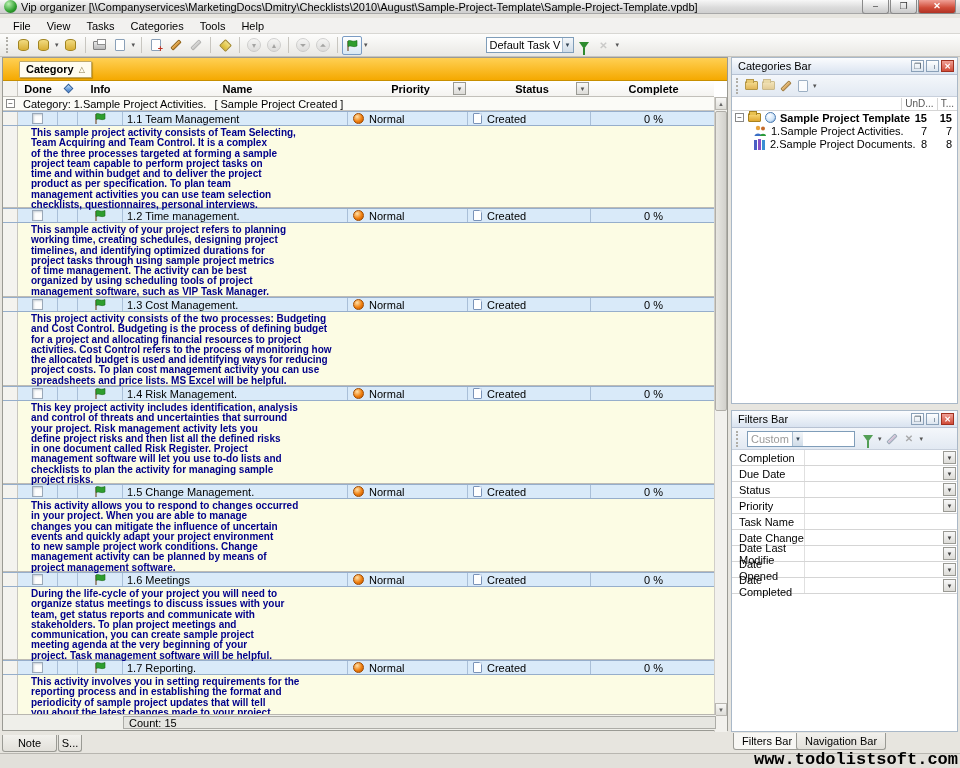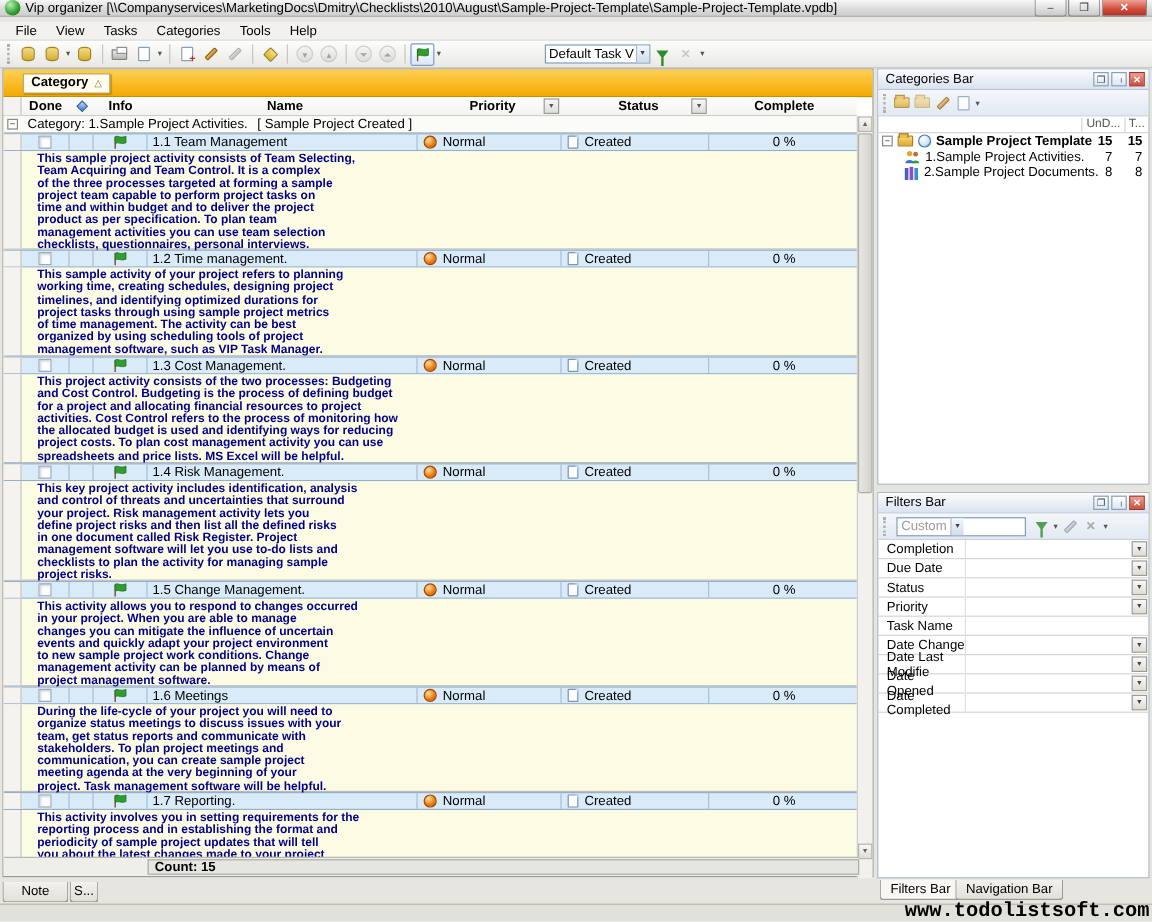--- a/index.html
+++ b/index.html
@@ -38,21 +38,21 @@
   .ic-pencil { width:12px; height:4px; background:linear-gradient(#F2C060,#D08020); border:1px solid #906010; transform:rotate(-45deg); border-radius:1px; }
   .ic-tag { width:9px; height:9px; background:linear-gradient(#F2E080,#D8B830); border:1px solid #A08420; transform:rotate(45deg); border-radius:1px; }
   .ic-circ { width:14px; height:14px; border-radius:50%; background:linear-gradient(#EAF2FA,#B8CCE0); border:1px solid #8AA4C0; font-size:8px; color:#446; text-align:center; line-height:13px; }
   .flagbox { border:1px solid #7A9CC4; background:linear-gradient(#FFFFFF,#D8E8F4); border-radius:2px; }
   .ic-funnel { width:0; height:0; border-left:5px solid transparent; border-right:5px solid transparent; border-top:7px solid #2E8B2E; position:relative; }
   .ic-funnel:after { content:""; position:absolute; left:-1px; top:-1px; width:2px; height:7px; background:#2E8B2E; }
   .ic-x { color:#999; font-size:10px; font-weight:bold; }
   .combo { height:16px; background:#FFF; border:1px solid #7F9DB9; display:flex; align-items:center; font-size:11px; }
   .combo .cval { padding:0 3px; white-space:nowrap; overflow:hidden; }
   .combo .cbtn { width:11px; height:100%; border-left:1px solid #A8BCD0; background:linear-gradient(#F4F7FA,#D0DCE8); font-size:6px; color:#345; text-align:center; line-height:14px; flex:none; }
-  .taskview { width:88px; margin-left:84px; }
+  .taskview { width:88px; margin-left:116px; }
 
   
   .grid { position:absolute; top:57px; left:2px; width:726px; height:674px; background:#FFF; border:1px solid #9A9A94; }
   .groupbar { position:absolute; top:0; left:0; right:0; height:23px;
     background:linear-gradient(#FFD054,#F5A900); border-bottom:1px solid #C88F00; display:flex; align-items:center; padding-left:16px; }
   .groupchip { background:#FFFCEF; border:1px solid #BFA96A; border-radius:1px; height:17px;
     display:flex; align-items:center; padding:0 6px; font-weight:bold; font-size:11px; gap:5px; box-shadow:1px 1px 1px rgba(120,90,0,.4); }
   .sortglyph { font-size:8px; color:#8A7A4A; font-weight:normal; }
   .colheader { position:absolute; top:23px; left:0; width:711px; height:16px; background:linear-gradient(#FFFFFF,#F4F3F0);
     border-bottom:1px solid #C2C0BA; display:flex; font-weight:bold; font-size:11px; }
@@ -80,21 +80,21 @@
     background:radial-gradient(circle at 35% 30%, #FFE0A8, #F08010 55%, #B85000); border:1px solid #A04A00; }
   .pagei { width:9px; height:11px; background:#FFF; border:1px solid #7A93B8; border-radius:1px; position:relative; flex:none; }
   .pagei:after { content:""; position:absolute; right:-1px; top:-1px; width:0; height:0; border-left:3px solid transparent; border-top:3px solid #C8D8EC; }
 
   .drow { background:#FCFCE4; border-bottom:1px solid #BDBBB5; display:flex; }
   .drow .dind { width:15px; background:#F4F3EF; border-right:1px solid #C8C6C0; flex:none; }
   .dtext { padding:2px 0 0 13px; font-size:10px; font-weight:bold; color:#00008B; line-height:10.3px; white-space:pre-line; width:300px; }
 
   .gfooter { position:absolute; bottom:0; left:0; width:713px; height:16px; background:#EFEFEA; border-top:1px solid #B8B6B0; }
   .countcell { position:absolute; left:120px; right:0; top:1px; bottom:1px; background:#E6E6E1; border:1px solid #ACACA7;
-    display:flex; align-items:center; padding-left:5px; font-weight:bold; font-size:11px; }
+    display:flex; align-items:center; padding-left:5px; font-weight:normal; font-size:11px; }
 
   .vscroll { position:absolute; top:39px; right:0; width:13px; height:635px; background:#F2F1ED; border-left:1px solid #D0CEC8; }
   .sarrow { position:absolute; left:0; width:12px; height:13px; background:linear-gradient(#F8F8F6,#DEDDD8); border:1px solid #B8B6B0; font-size:6px; color:#666; text-align:center; line-height:12px; }
   .sthumb { position:absolute; left:0; top:14px; width:12px; height:300px; background:linear-gradient(90deg,#E8E7E2,#D2D1CC); border:1px solid #B0AEA8; border-radius:2px; }
 
   
   .panel { position:absolute; left:731px; width:227px; background:#FFF; border:1px solid #A9B8C8; }
   .p-cats { top:57px; height:347px; }
   .p-filters { top:410px; height:322px; }
   .phead { height:17px; background:linear-gradient(#FBFCFE,#D9E3F0); border-bottom:1px solid #B7C2D3;

